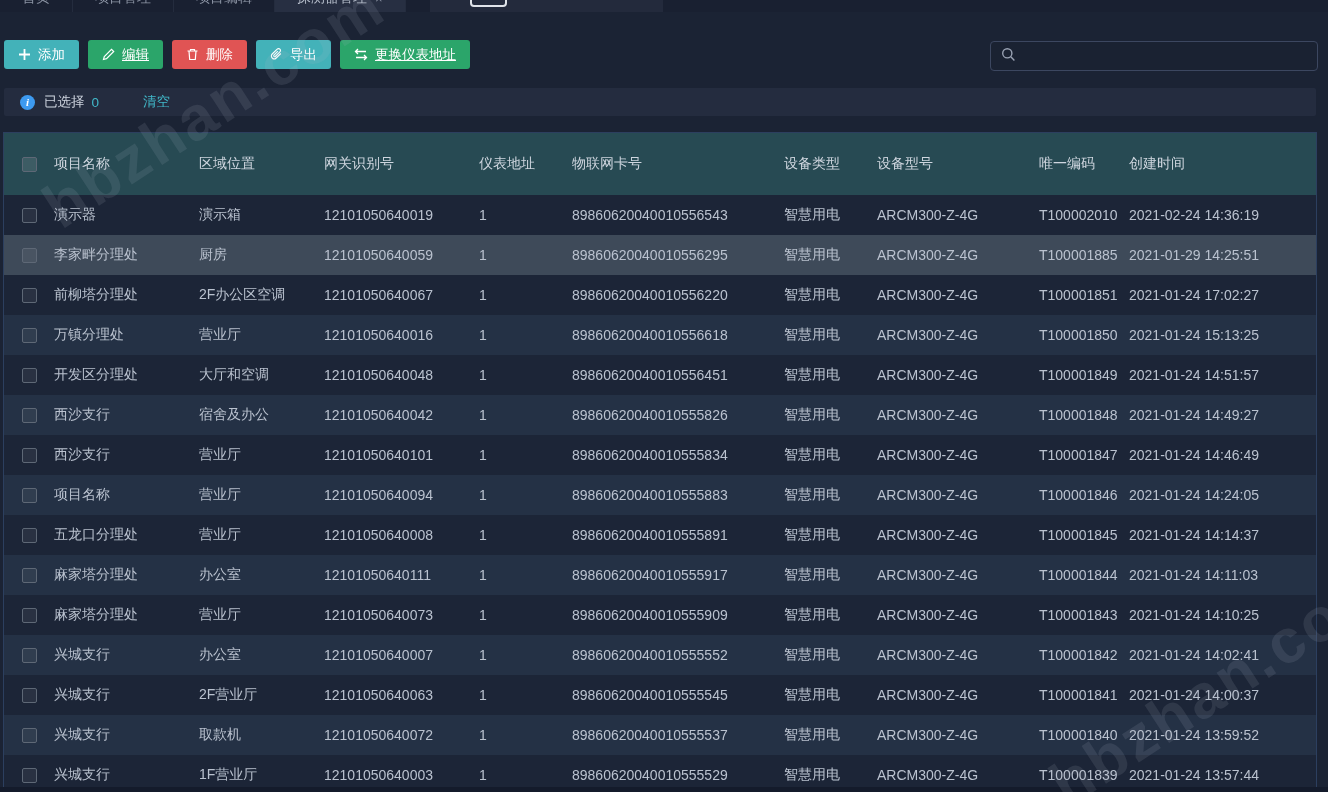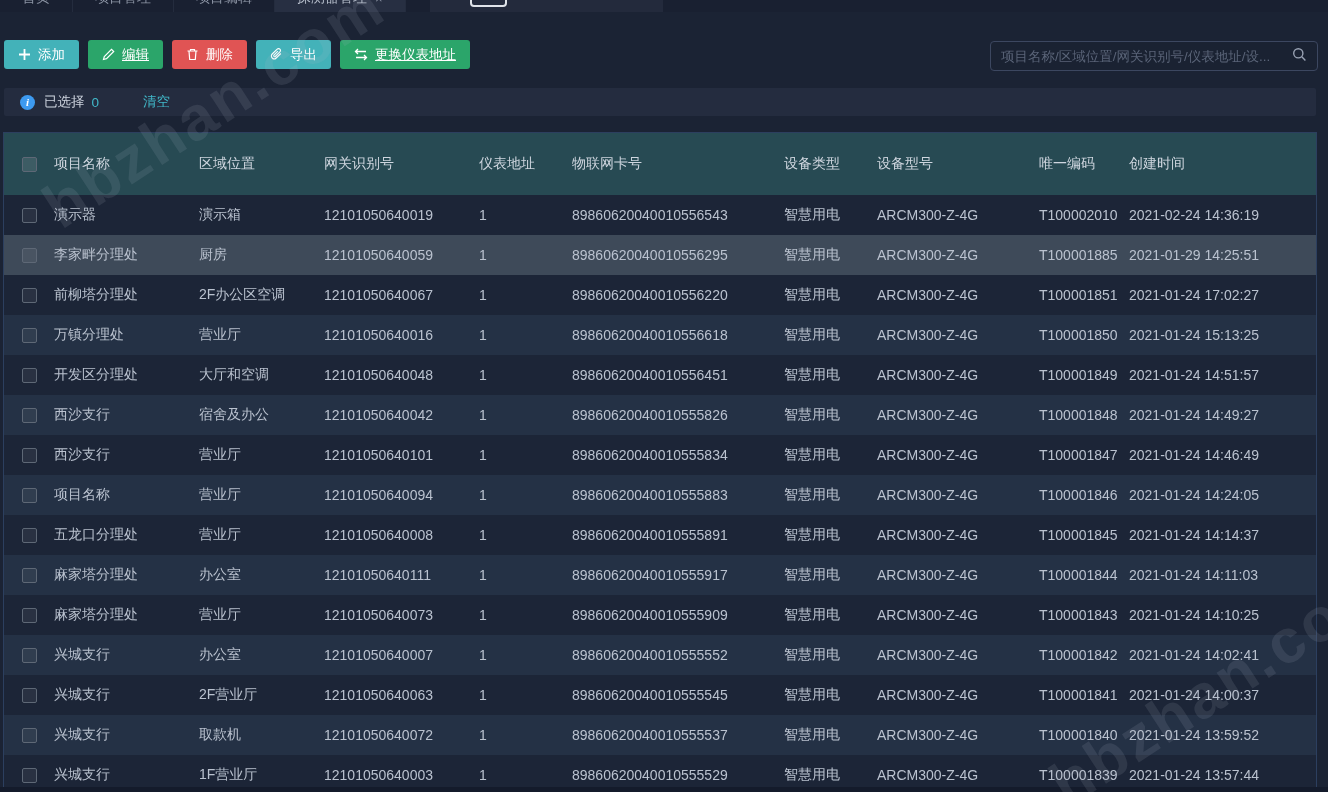--- a/index.html
+++ b/index.html
@@ -171,21 +171,20 @@
     <span>
       <svg width="14" height="13" viewBox="0 0 14 13">
           <path d="M4 1L1.5 3.5 4 6M1.7 3.5H12M10 7l2.5 2.5L10 12M12.3 9.5H2" stroke="#fff" stroke-width="1.3" fill="none"></path>
         </svg>
     </span>
     <span>更换仪表地址</span>
   </button>
 </div>
 
 <div class="search">
-  <input type="text" placeholder="项目名称/区域位置/网关识别号/仪表地址/设..." style="">
   <span>
     <svg width="15" height="15" viewBox="0 0 15 15">
         <circle cx="6.3" cy="6.3" r="4.6" stroke="#99a2b3" stroke-width="1.4" fill="none"></circle>
         <path d="M9.8 9.8l3.6 3.6" stroke="#99a2b3" stroke-width="1.4"></path>
       </svg>
   </span>
 </div>
 
 <div class="selbar">
   <span class="info-ic">i</span>

